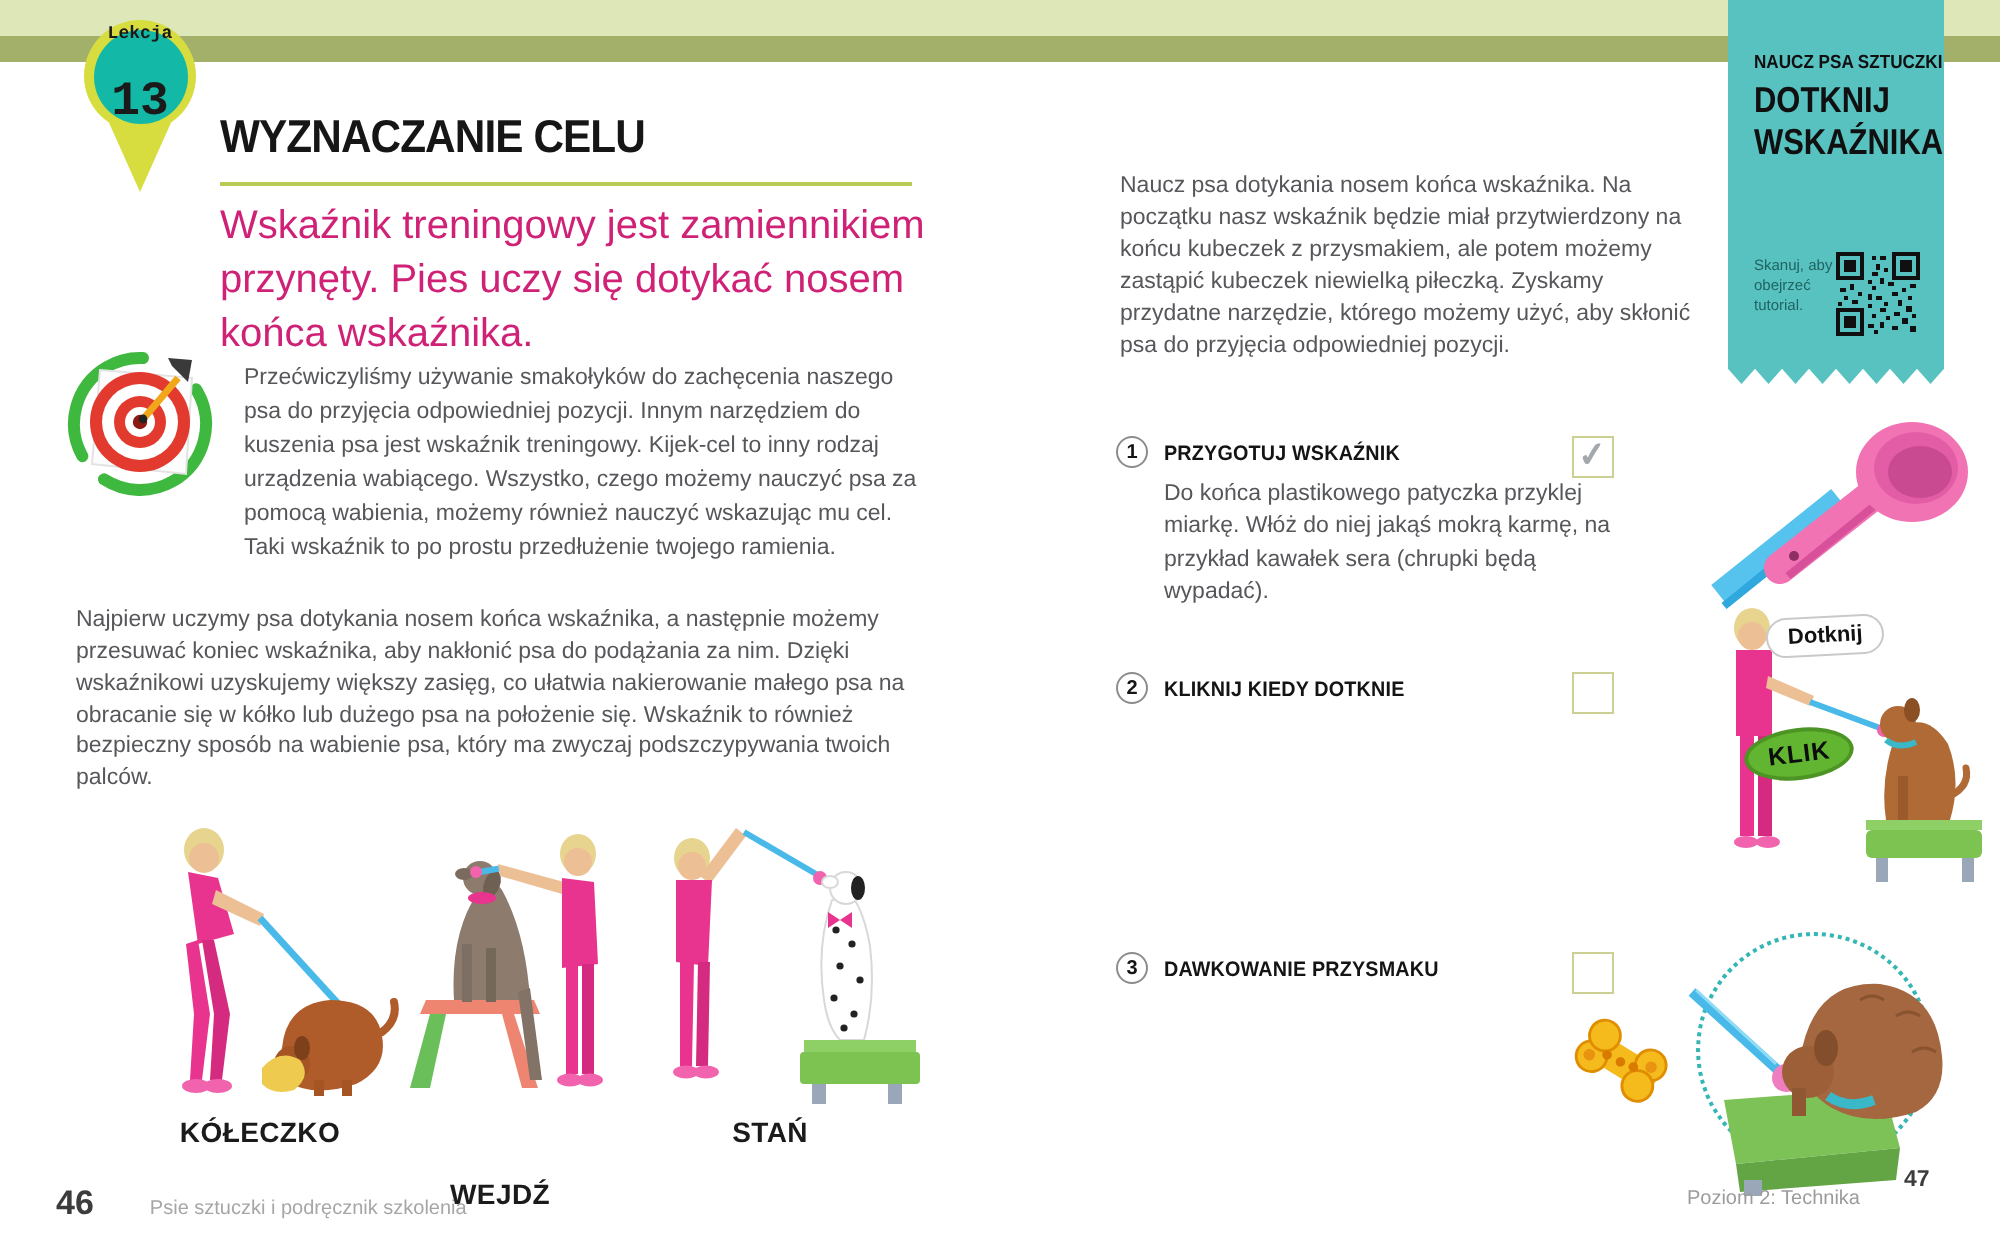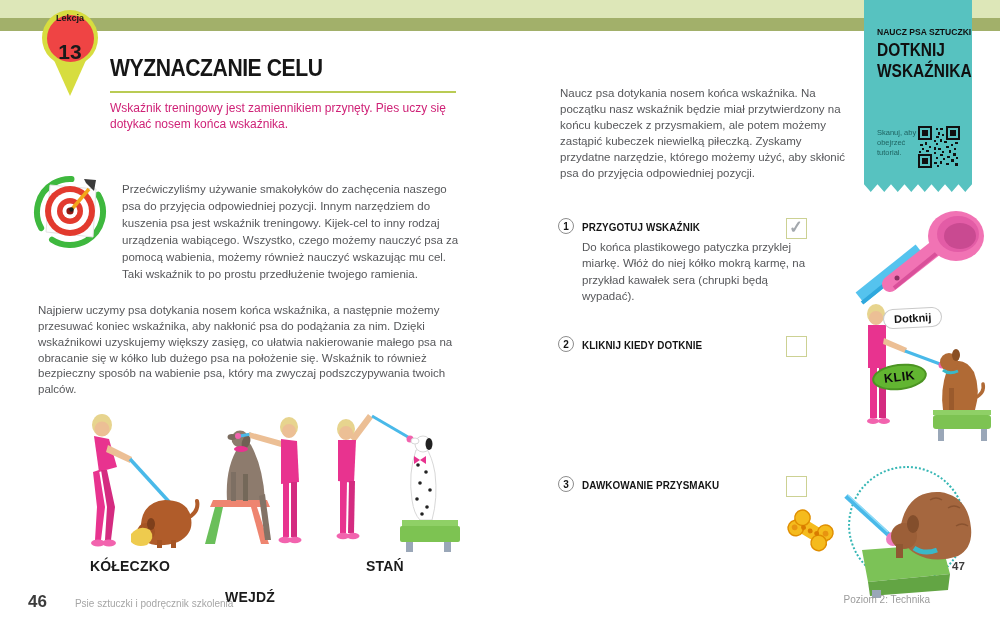--- a/index.html
+++ b/index.html
@@ -6,41 +6,41 @@
   html,body { width:1000px; height:623px; background:#ffffff; font-family:"Liberation Sans", sans-serif; overflow:hidden; }
   .spread { position:relative; width:1000px; height:623px; background:#fff; }
 
   
   .bar-light { position:absolute; left:0; top:0; width:1000px; height:18px; background:#dde7b8; }
   .bar-dark  { position:absolute; left:0; top:18px; width:1000px; height:13px; background:#a2b06a; }
 
   
   .lesson-pin { position:absolute; left:42px; top:10px; width:56px; text-align:center; z-index:5; }
   .pin-circle { position:relative; width:56px; height:56px; border-radius:50%; background:#d7dd3f; display:flex; align-items:center; justify-content:center; }
-  .pin-inner  { width:47px; height:47px; border-radius:50%; background:#ef4444; display:flex; flex-direction:column; align-items:center; justify-content:center; }
+  .pin-inner  { width:47px; height:47px; border-radius:50%; background:#14b8a6; display:flex; flex-direction:column; align-items:center; justify-content:center;font-family:Liberation Mono, monospace; }
   .pin-word { font-size:9px; font-weight:700; color:#1a1a1a; line-height:1; }
-  .pin-num  { font-size:21px; font-weight:800; color:#1a1a1a; line-height:1; margin-top:18px; }
+  .pin-num  { font-size:24px; font-weight:800; color:#1a1a1a; line-height:1; margin-top:18px; }
   .pin-tail { width:0; height:0; margin:-8px auto 0; border-left:17px solid transparent; border-right:17px solid transparent; border-top:38px solid #d7dd3f; }
 
   
   .title { position:absolute; left:110px; top:55px; font-size:23px; font-weight:800; color:#161616; white-space:nowrap; }
   .title span { display:inline-block; transform:scaleX(0.92); transform-origin:left center; letter-spacing:-0.5px; }
   .title-rule { position:absolute; left:110px; top:91px; width:346px; height:2px; background:#b9cb54; }
-  .subtitle { position:absolute; left:110px; top:100px; width:372px; font-size:12px; font-weight:500; color:#cf2277; line-height:1.34; }
+  .subtitle { position:absolute; left:110px; top:100px; width:372px; font-size:20px; font-weight:500; color:#cf2277; line-height:1.34; }
   .target-icon { position:absolute; left:32px; top:174px; width:76px; height:76px; }
   .para1 { position:absolute; left:122px; top:181px; width:344px; font-size:11.5px; color:#56575a; line-height:1.48; }
   .para2 { position:absolute; left:38px;  top:303px; width:430px; font-size:11.5px; color:#56575a; line-height:1.38; }
 
   .photo { position:absolute; }
   .caption { position:absolute; font-size:14px; font-weight:800; color:#1b1b1b; text-align:center; letter-spacing:0.2px; }
 
   .footer-left  { position:absolute; left:28px; top:592px; font-size:10px; color:#a6a6a6; }
   .footer-left b { font-size:17px; color:#3c3c3c; margin-right:28px; }
   .footer-right-label { position:absolute; left:830px; top:594px; width:100px; text-align:right; font-size:10px; color:#9c9c9c; }
-  .footer-right-num   { position:absolute; left:952px; top:560px; font-size:11.5px; font-weight:700; color:#3c3c3c; }
+  .footer-right-num   { position:absolute; left:952px; top:584px; font-size:11.5px; font-weight:700; color:#3c3c3c; }
 
   
   .intro { position:absolute; left:560px; top:85px; width:292px; font-size:11.5px; color:#56575a; line-height:1.4; }
 
   .ribbon { position:absolute; left:864px; top:0; width:108px; height:192px; background:#57c2c0; z-index:6;
     clip-path: polygon(0% 0%, 100% 0%, 100% 96%, 93.75% 100%, 87.5% 96%, 81.25% 100%, 75% 96%, 68.75% 100%, 62.5% 96%, 56.25% 100%, 50% 96%, 43.75% 100%, 37.5% 96%, 31.25% 100%, 25% 96%, 18.75% 100%, 12.5% 96%, 6.25% 100%, 0% 96%); }
   .ribbon-eyebrow { position:absolute; left:13px; top:26px; font-size:9.5px; font-weight:800; color:#101010; white-space:nowrap; transform:scaleX(0.9); transform-origin:left; }
   .ribbon-title { position:absolute; left:13px; top:40px; font-size:18px; font-weight:800; color:#101010; line-height:1.15; white-space:nowrap; transform:scaleX(0.86); transform-origin:left; }
   .ribbon-qr-caption { position:absolute; left:13px; top:128px; width:40px; font-size:7.5px; color:#1f6462; line-height:1.3; }
   .ribbon-qr { position:absolute; left:54px; top:126px; width:42px; height:42px; }
@@ -257,21 +257,21 @@
       </div>
     </div>
 
     <p class="intro">Naucz psa dotykania nosem końca wskaźnika. Na początku nasz wskaźnik będzie miał przytwierdzony na końcu kubeczek z przysmakiem, ale potem możemy zastąpić kubeczek niewielką piłeczką. Zyskamy przydatne narzędzie, którego możemy użyć, aby skłonić psa do przyjęcia odpowiedniej pozycji.</p>
 
     <div class="step step1">
       <div class="step-head">
         <div class="step-num">1</div>
         <div class="step-heading">PRZYGOTUJ WSKAŹNIK</div>
       </div>
-      <div class="step-body">Do końca plastikowego patyczka przyklej miarkę. Włóż do niej kółko mokrą karmę, na przykład kawałek sera (chrupki będą wypadać).</div>
+      <div class="step-body">Do końca plastikowego patyczka przyklej miarkę. Włóż do niej jakąś mokrą karmę, na przykład kawałek sera (chrupki będą wypadać).</div>
     </div>
     <div class="checkbox cb1">
         <span class="checkmark">✓</span>
       </div>
 
     <div class="step step2">
       <div class="step-head">
         <div class="step-num">2</div>
         <div class="step-heading">KLIKNIJ KIEDY DOTKNIE</div>
       </div>

